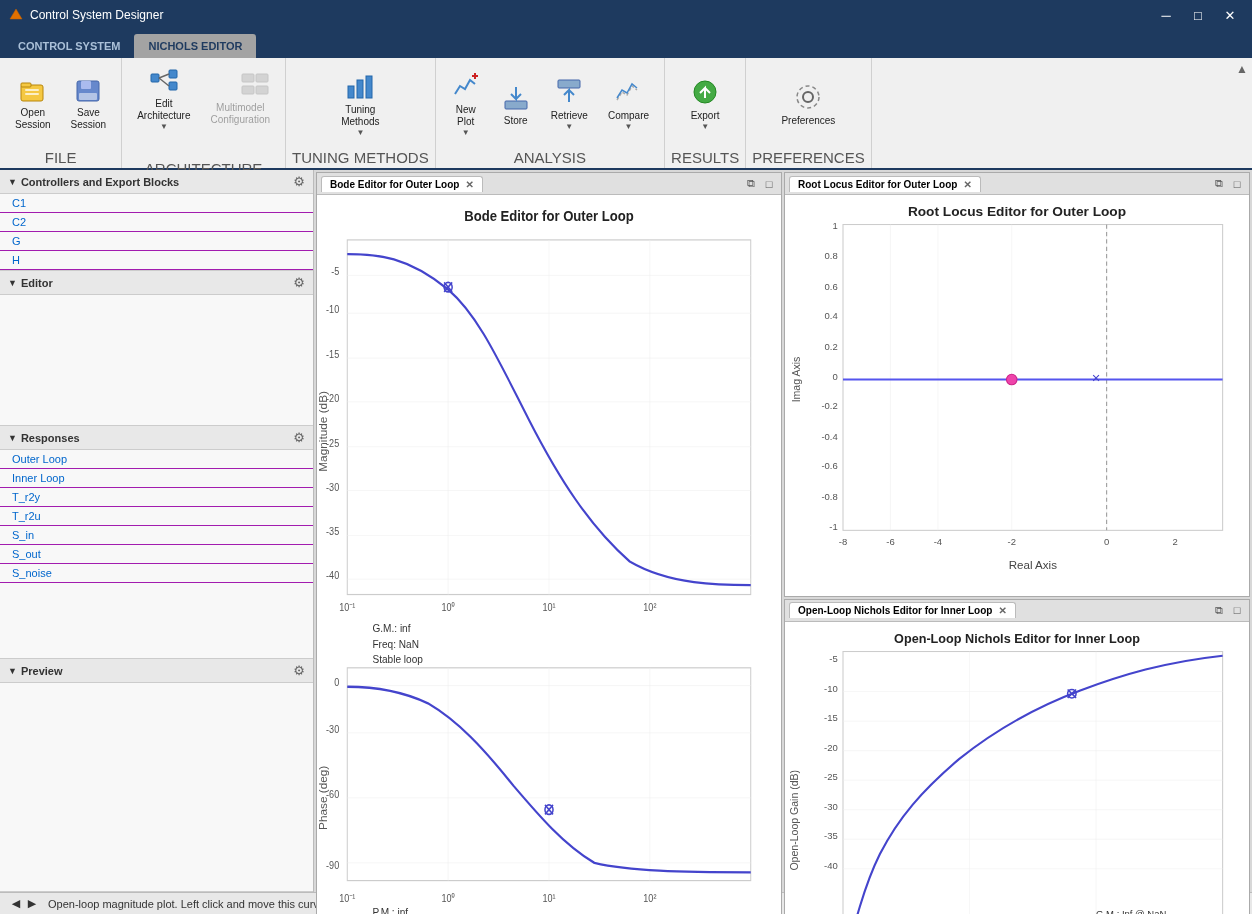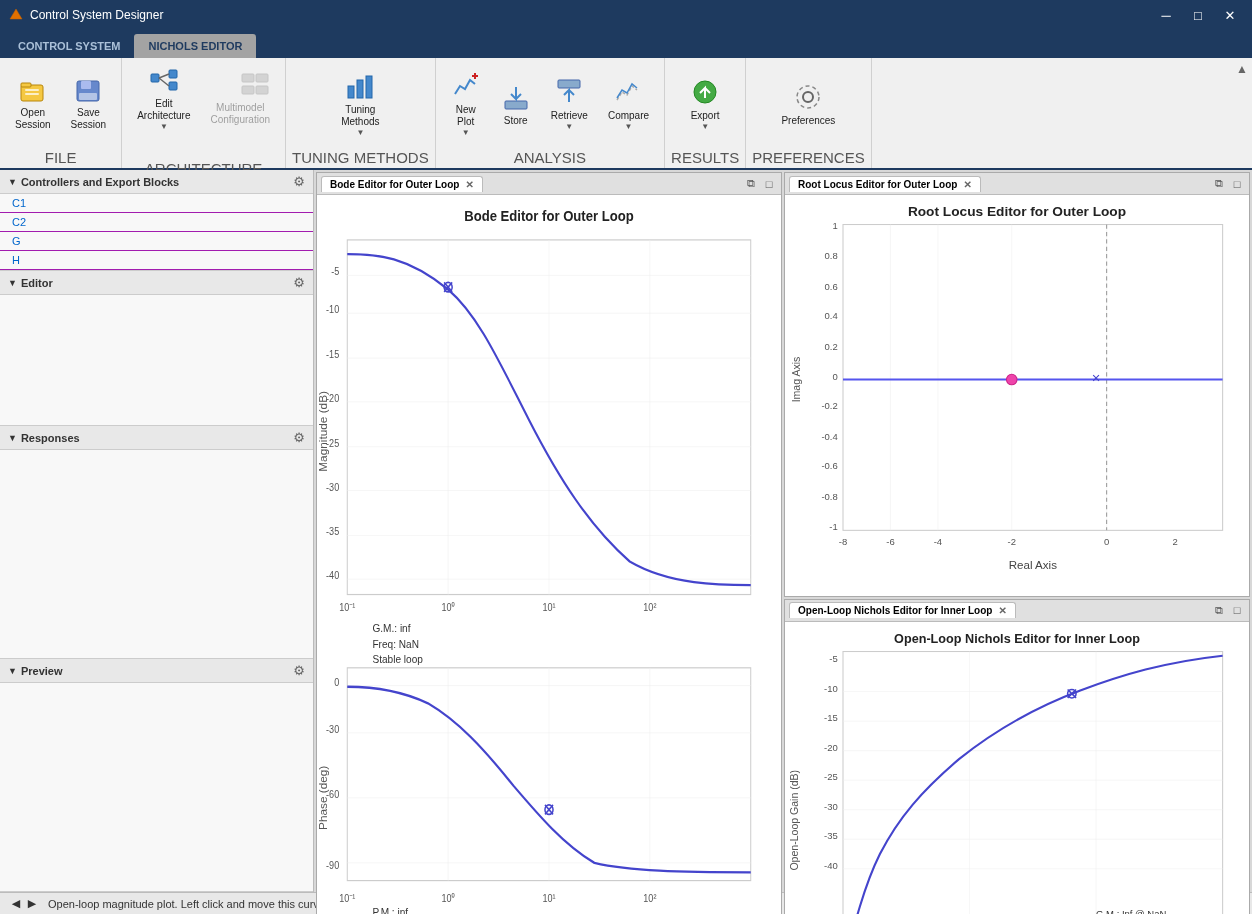--- a/index.html
+++ b/index.html
@@ -423,20 +423,29 @@
       <div style="height: 130px;"></div>
     </div>
 
     <div class="panel-section responses-section">
       <div class="panel-section-header">
         <span class="title">
           <span style="font-size:9px;">▼</span>
           <span>Responses</span>
         </span>
         <span class="gear">⚙</span>
+      </div>
+      <div>
+        <div class="panel-item">Outer Loop</div>
+        <div class="panel-item">Inner Loop</div>
+        <div class="panel-item">T_r2y</div>
+        <div class="panel-item">T_r2u</div>
+        <div class="panel-item">S_in</div>
+        <div class="panel-item">S_out</div>
+        <div class="panel-item">S_noise</div>
       </div>
     </div>
 
     <div class="panel-section preview-section" style="flex:1;">
       <div class="panel-section-header">
         <span class="title">
           <span style="font-size:9px;">▼</span>
           <span>Preview</span>
         </span>
         <span class="gear">⚙</span>

